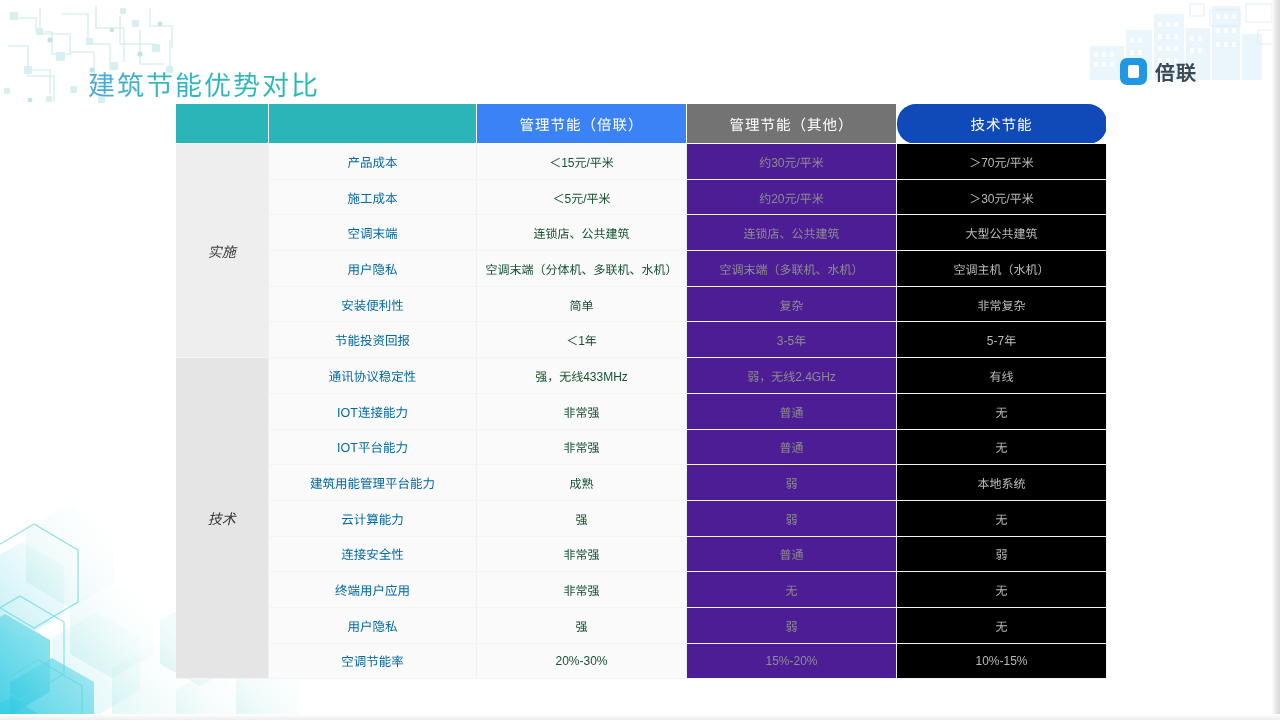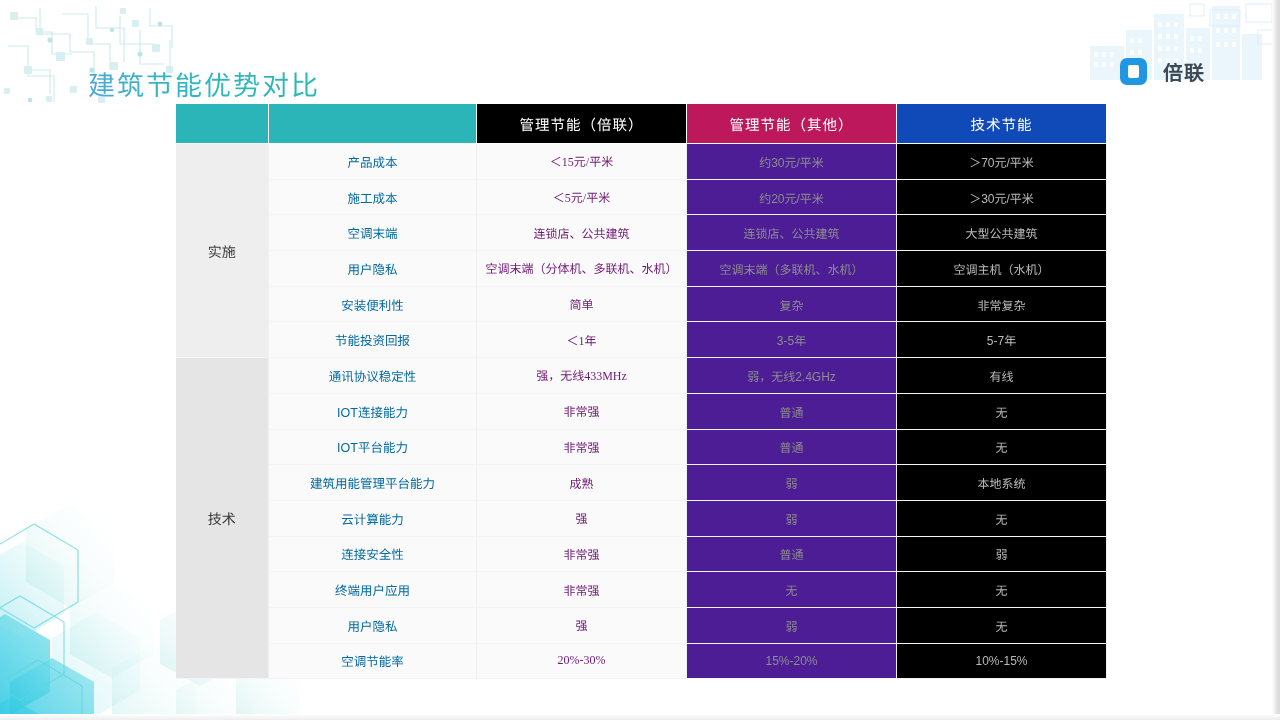--- a/index.html
+++ b/index.html
@@ -31,21 +31,21 @@
   
   #title{
     position:absolute;left:88px;top:64px;
     font-size:27px;letter-spacing:2px;font-weight:400;
     background:linear-gradient(90deg,#4aa8d8 0%,#33b6c4 35%,#2bb8b2 100%);
     -webkit-background-clip:text;background-clip:text;color:transparent;
     white-space:nowrap;
   }
 
   
-  #logo{position:absolute;left:1120px;top:57px;display:flex;align-items:center;gap:16px;}
+  #logo{position:absolute;left:1120px;top:57px;display:flex;align-items:center;gap:8px;}
   #logo-mark{
     width:27px;height:27px;border-radius:7px;background:#2196E3;
     display:flex;align-items:center;justify-content:center;
   }
   #logo-mark span{
     display:block;width:11px;height:13px;border-radius:2px;
     background:#fff;
   }
   #logo-text{font-size:20px;font-weight:bold;color:#3b4a55;letter-spacing:1px;}
 
@@ -59,37 +59,37 @@
   #cmp-table col.c-metric{width:208px;}
   #cmp-table col.c-v{width:210px;}
 
   #cmp-table th{
     height:37px;font-size:14.5px;font-weight:400;color:#ffffff;
     border:1px solid #ffffff;text-align:center;vertical-align:middle;
     letter-spacing:1px;
   }
   th.h-blank{background:#2BB5B8;border-left-color:#2BB5B8;}
   th.h-blank2{background:#2BB5B8;}
-  th.h-a{background:#000000;margin-left:37px;}
-  th.h-b{background:#be185d;}
-  th.h-c{background:#1049B8;}
+  th.h-a{background:#3b82f6;margin-left:37px;}
+  th.h-b{background:#737373;}
+  th.h-c{background:#1049B8;border-radius:19px;}
 
   #cmp-table td{
     height:34.7px;text-align:center;vertical-align:middle;
     border-bottom:1px solid #f4f4f4;
     border-right:1px solid #f0f0f0;
     padding:0 4px;
   }
   td.g-label{
     background:#eeeeee;color:#3a3a3a;font-size:14px;
-    border-right:1px solid #e0e0e0;border-bottom:none;
+    border-right:1px solid #e0e0e0;border-bottom:none;font-style:italic;
   }
   td.g-label.g2{background:#e5e5e5;}
   td.metric{background:#fafafa;color:#0369a1;text-align:center;font-size:12.5px;}
-  td.v1{background:#fafafa;color:#701a75;font-family:Liberation Serif, serif;}
+  td.v1{background:#fafafa;color:#14532d;}
   td.v2{background:#4c1d95;color:#8d8d8d;}
   td.v3{background:#000000;color:#b9b9b9;}
   tr.sec-end td{border-bottom:1px solid #e8e8e8;}
 </style>
 </head>
 <body>
 
 <svg class="deco" id="deco-topleft" viewBox="0 0 200 120">
   <g fill="none" stroke="#9fd9dd" stroke-width="1.1">
     <path d="M14 18h22v14h16v22h20"></path>

